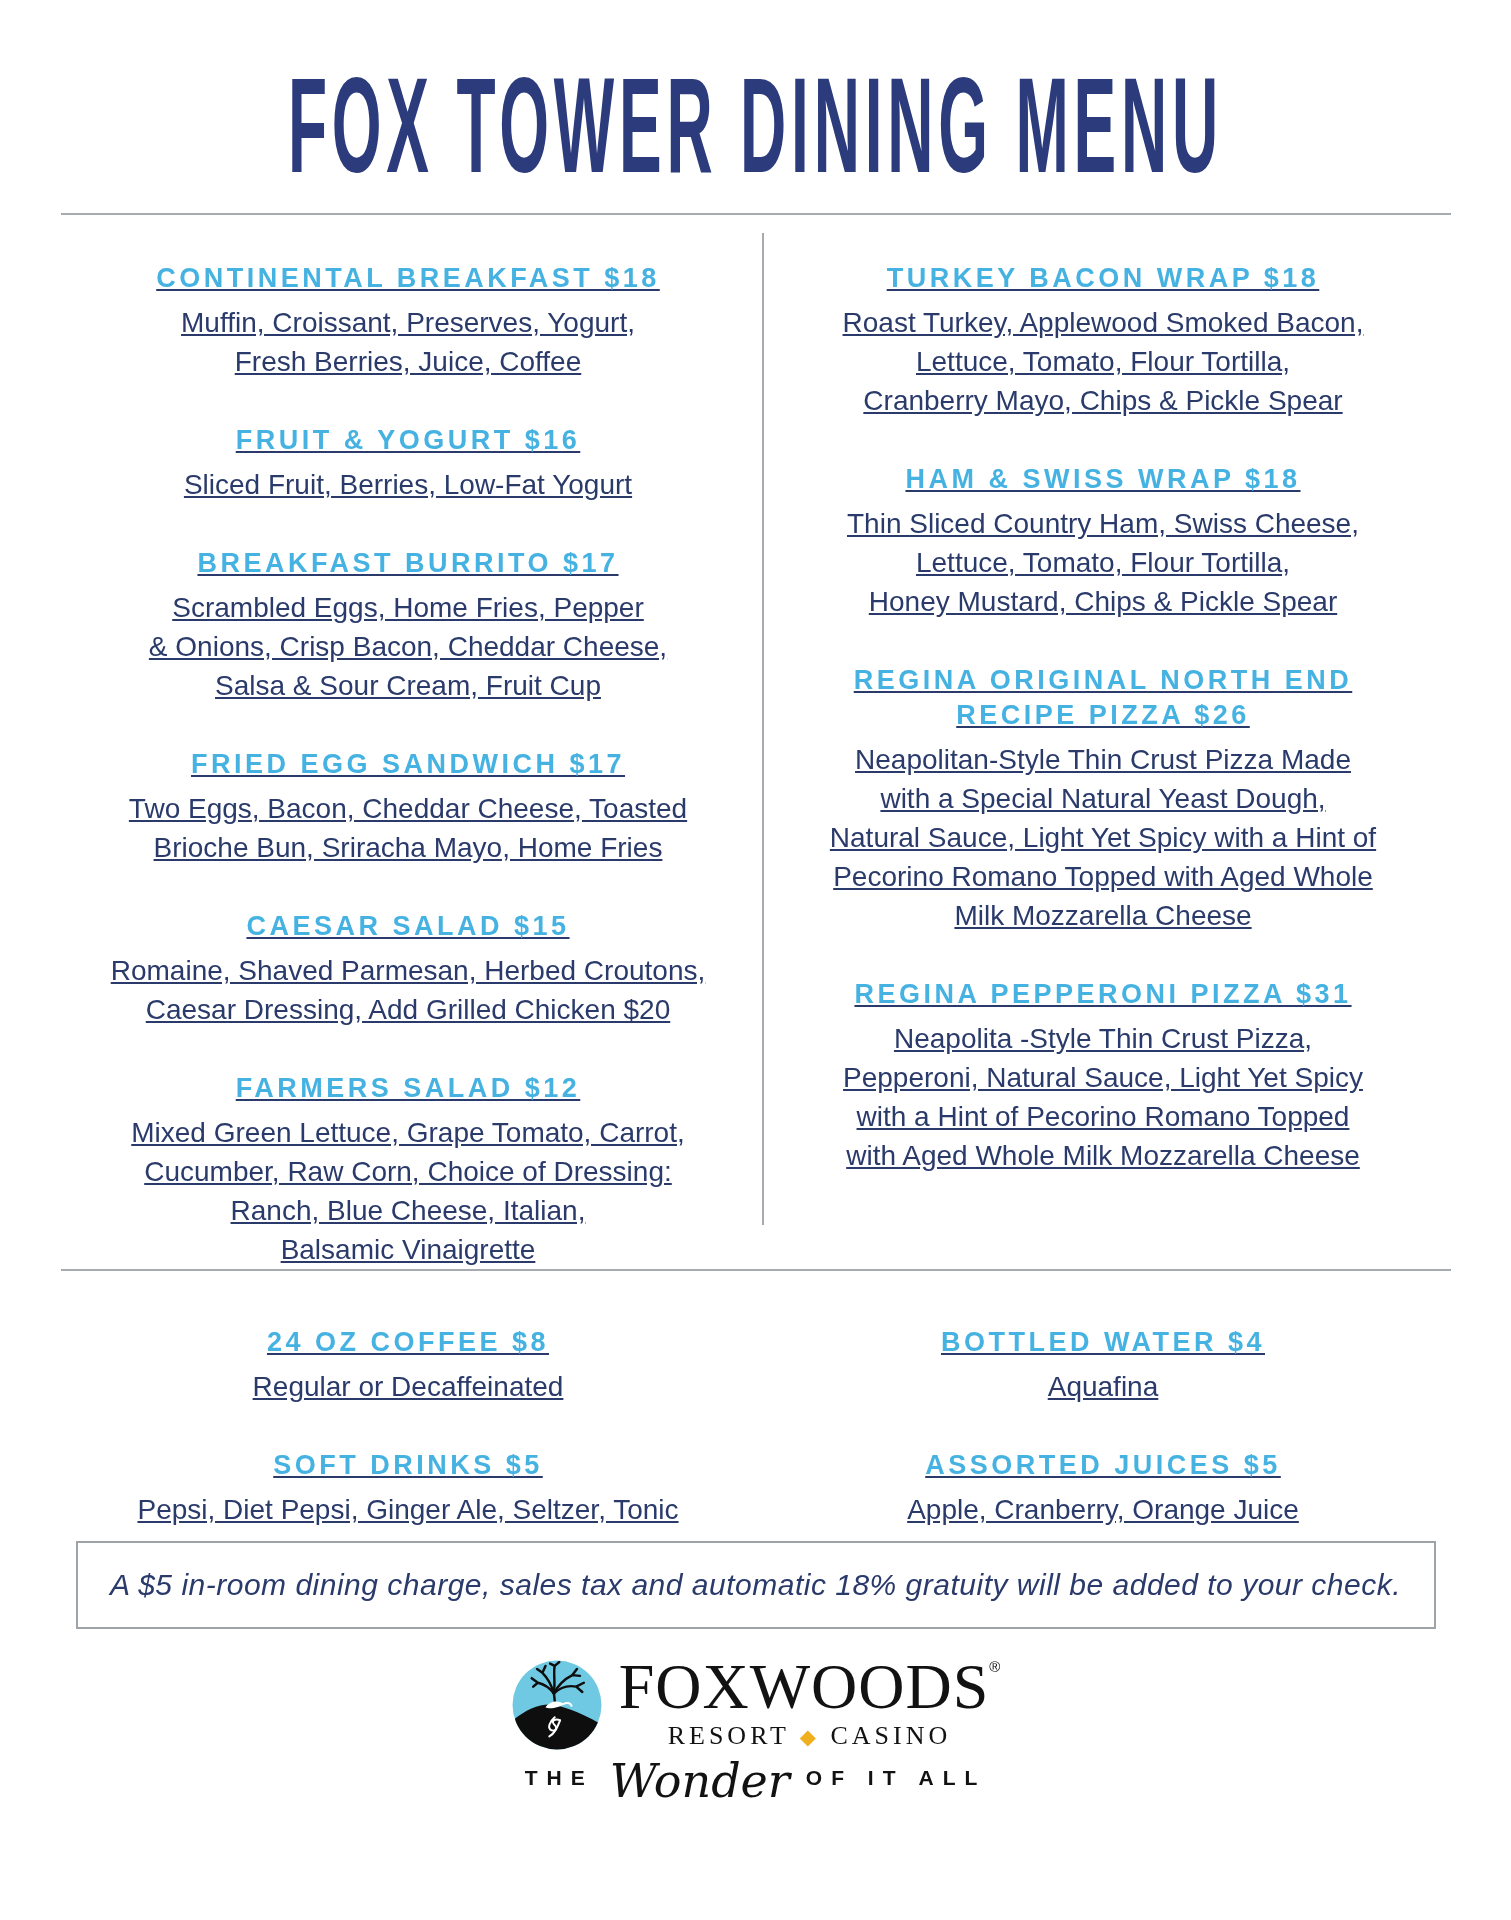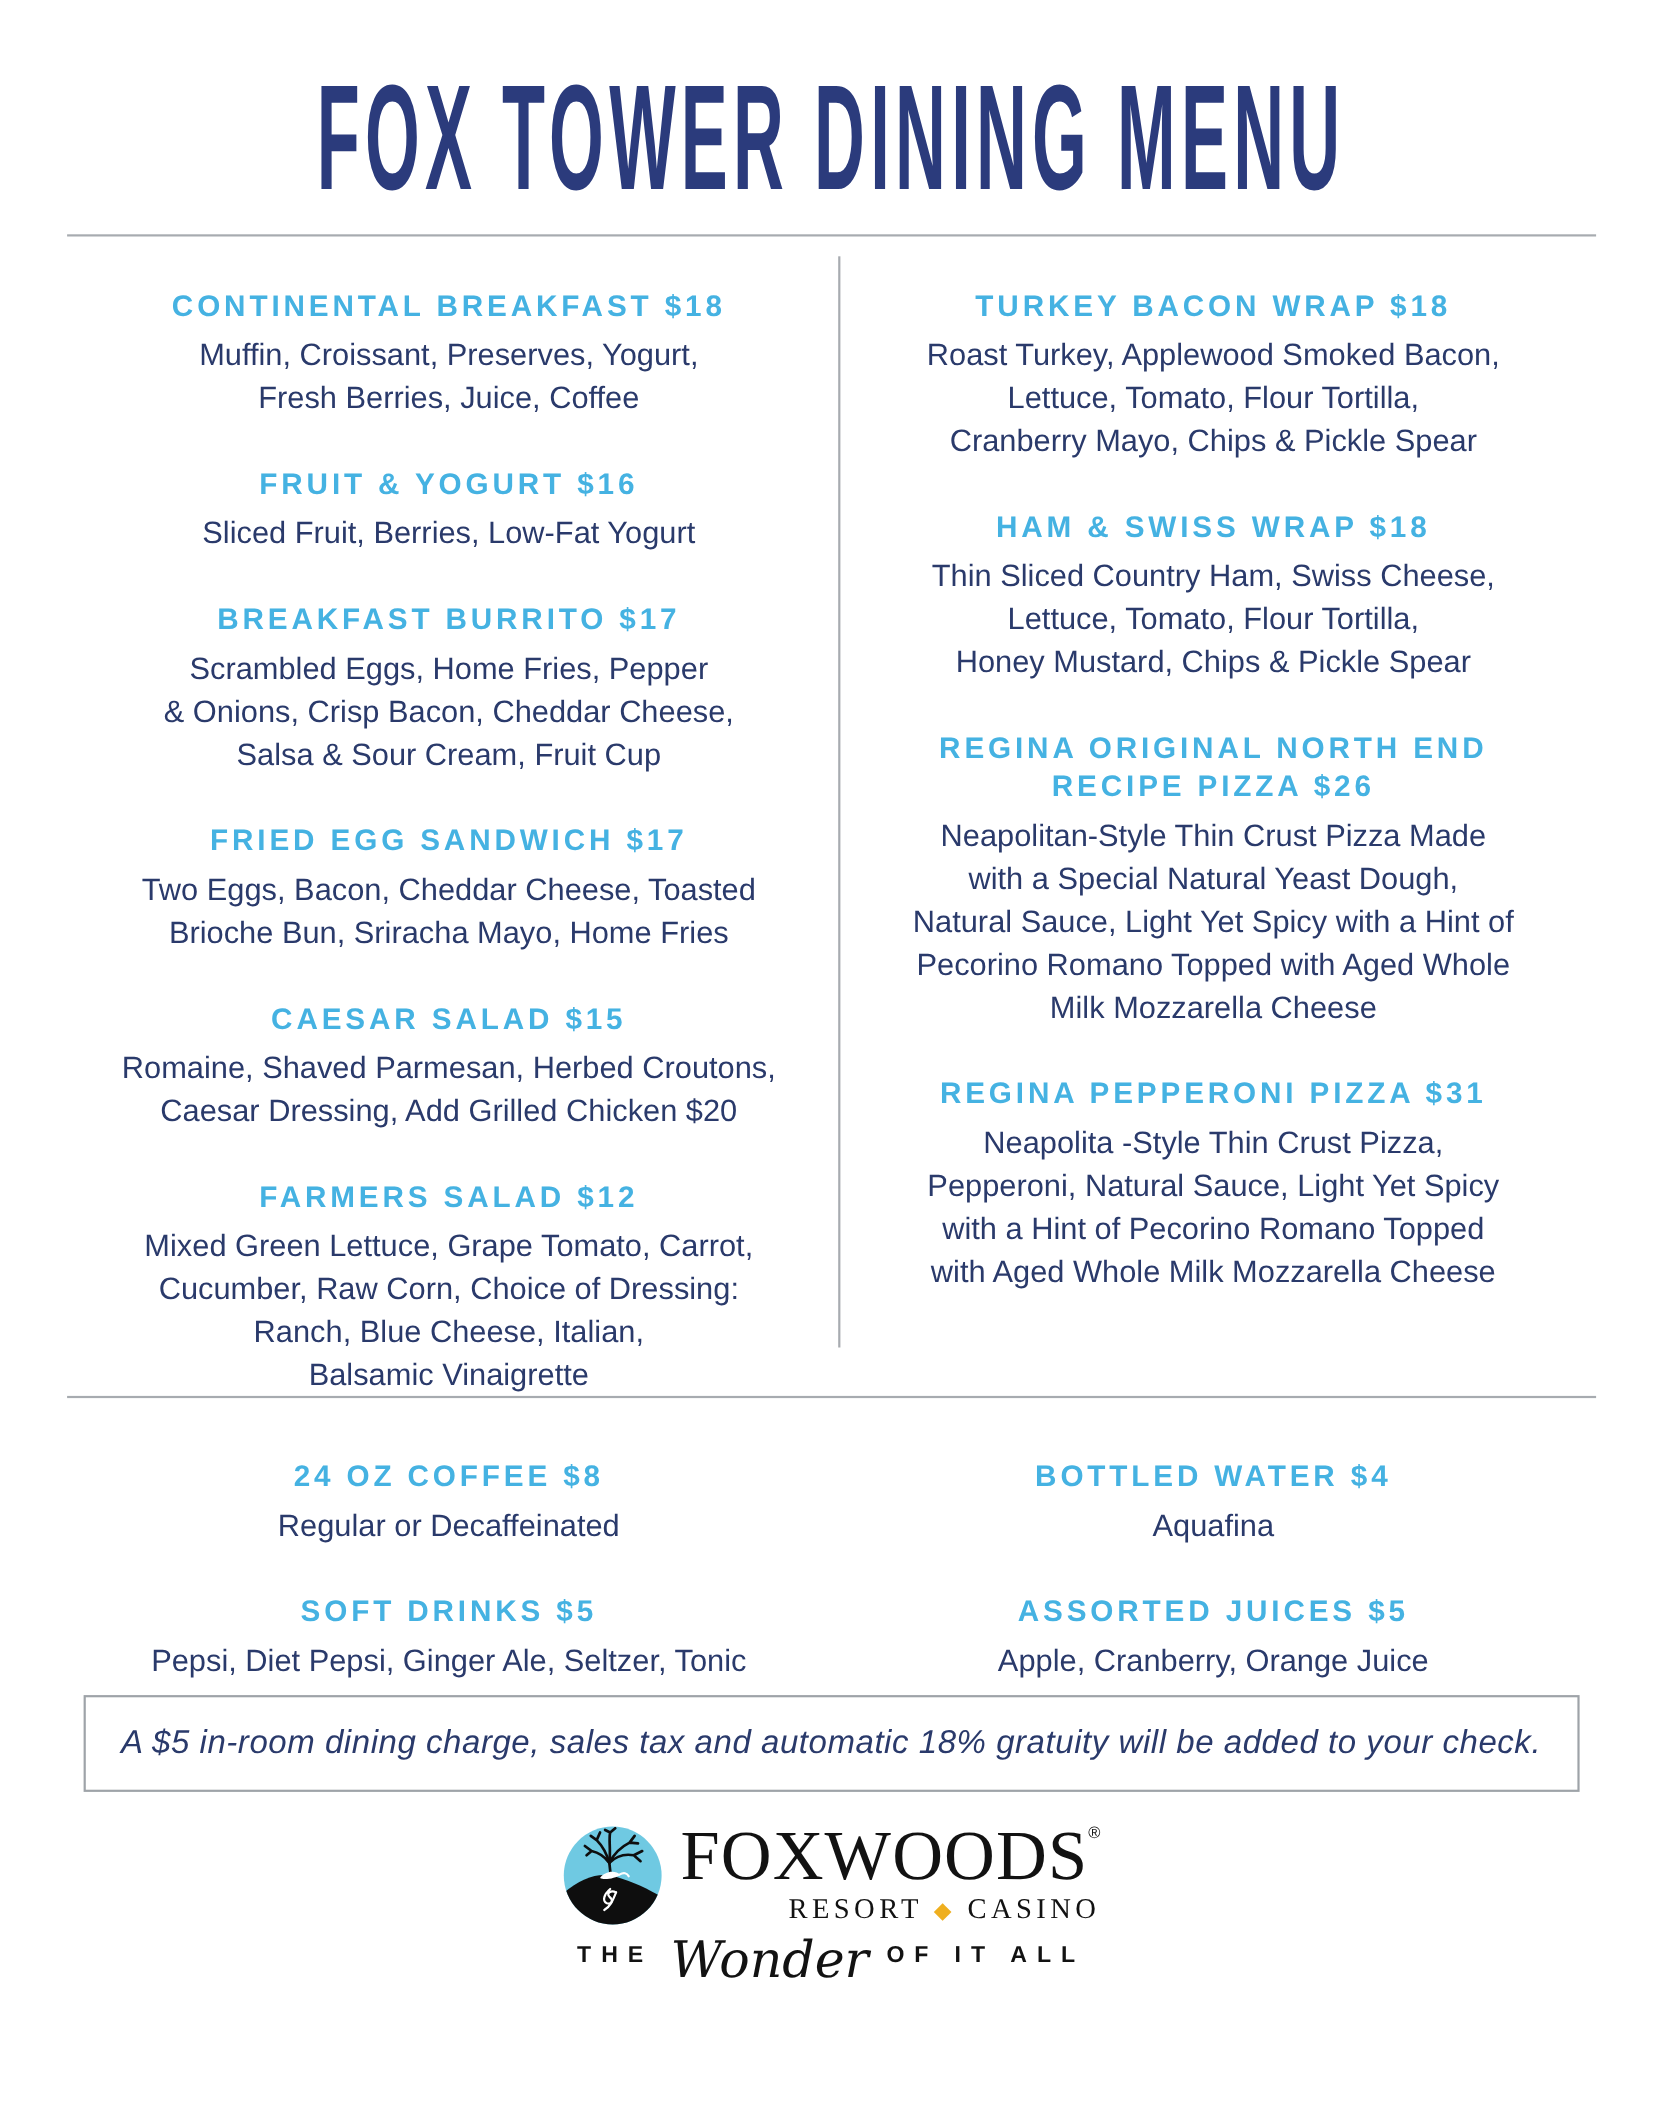--- a/index.html
+++ b/index.html
@@ -48,21 +48,21 @@
     position: relative;
   }
   .column-divider {
     position: absolute; left: calc(50% + 6px); top: 18px; bottom: 44px;
     width: 2px; background: #A7ABB0;
   }
   .menu-col {
     display: flex; flex-direction: column; gap: 42px;
     text-align: center; align-items: center;
   }
-  .menu-item { width: 100%; }
+  .menu-item { width: 100%; text-decoration: underline; }
   .item-heading {
     font-size: 27px; line-height: 35px; font-weight: 700;
     letter-spacing: 3.5px; color: #45B2E2;
     white-space: pre-line; margin-bottom: 7px;
   }
   .item-desc {
     font-size: 28px; line-height: 39px; font-weight: 400;
     color: #2A3A6B; white-space: pre-line;
   }
 
@@ -93,21 +93,21 @@
   .wordmark-block { display: flex; flex-direction: column; }
   .brand-line { display: flex; align-items: flex-start; }
   .brand-name {
     font-family: "Liberation Serif", serif;
     font-size: 64px; line-height: 64px; letter-spacing: 1px;
     color: #121212; font-weight: 400; text-align: center;
   }
   .brand-reg { font-size: 15px; line-height: 15px; color: #121212; margin-top: 4px; }
   .resort-casino {
     font-family: "Liberation Serif", serif;
-    text-align: right;
+    text-align: center;
     font-size: 26px; line-height: 30px; letter-spacing: 4px;
     color: #121212; margin-top: 2px;
   }
   .gold-diamond { color: #EFAF1F; font-size: 21px; font-family: "DejaVu Sans", sans-serif; }
   .tagline-row {
     margin-top: 14px;
     display: flex; align-items: flex-start; gap: 16px;
     color: #121212;
   }
   .tagline-side {

